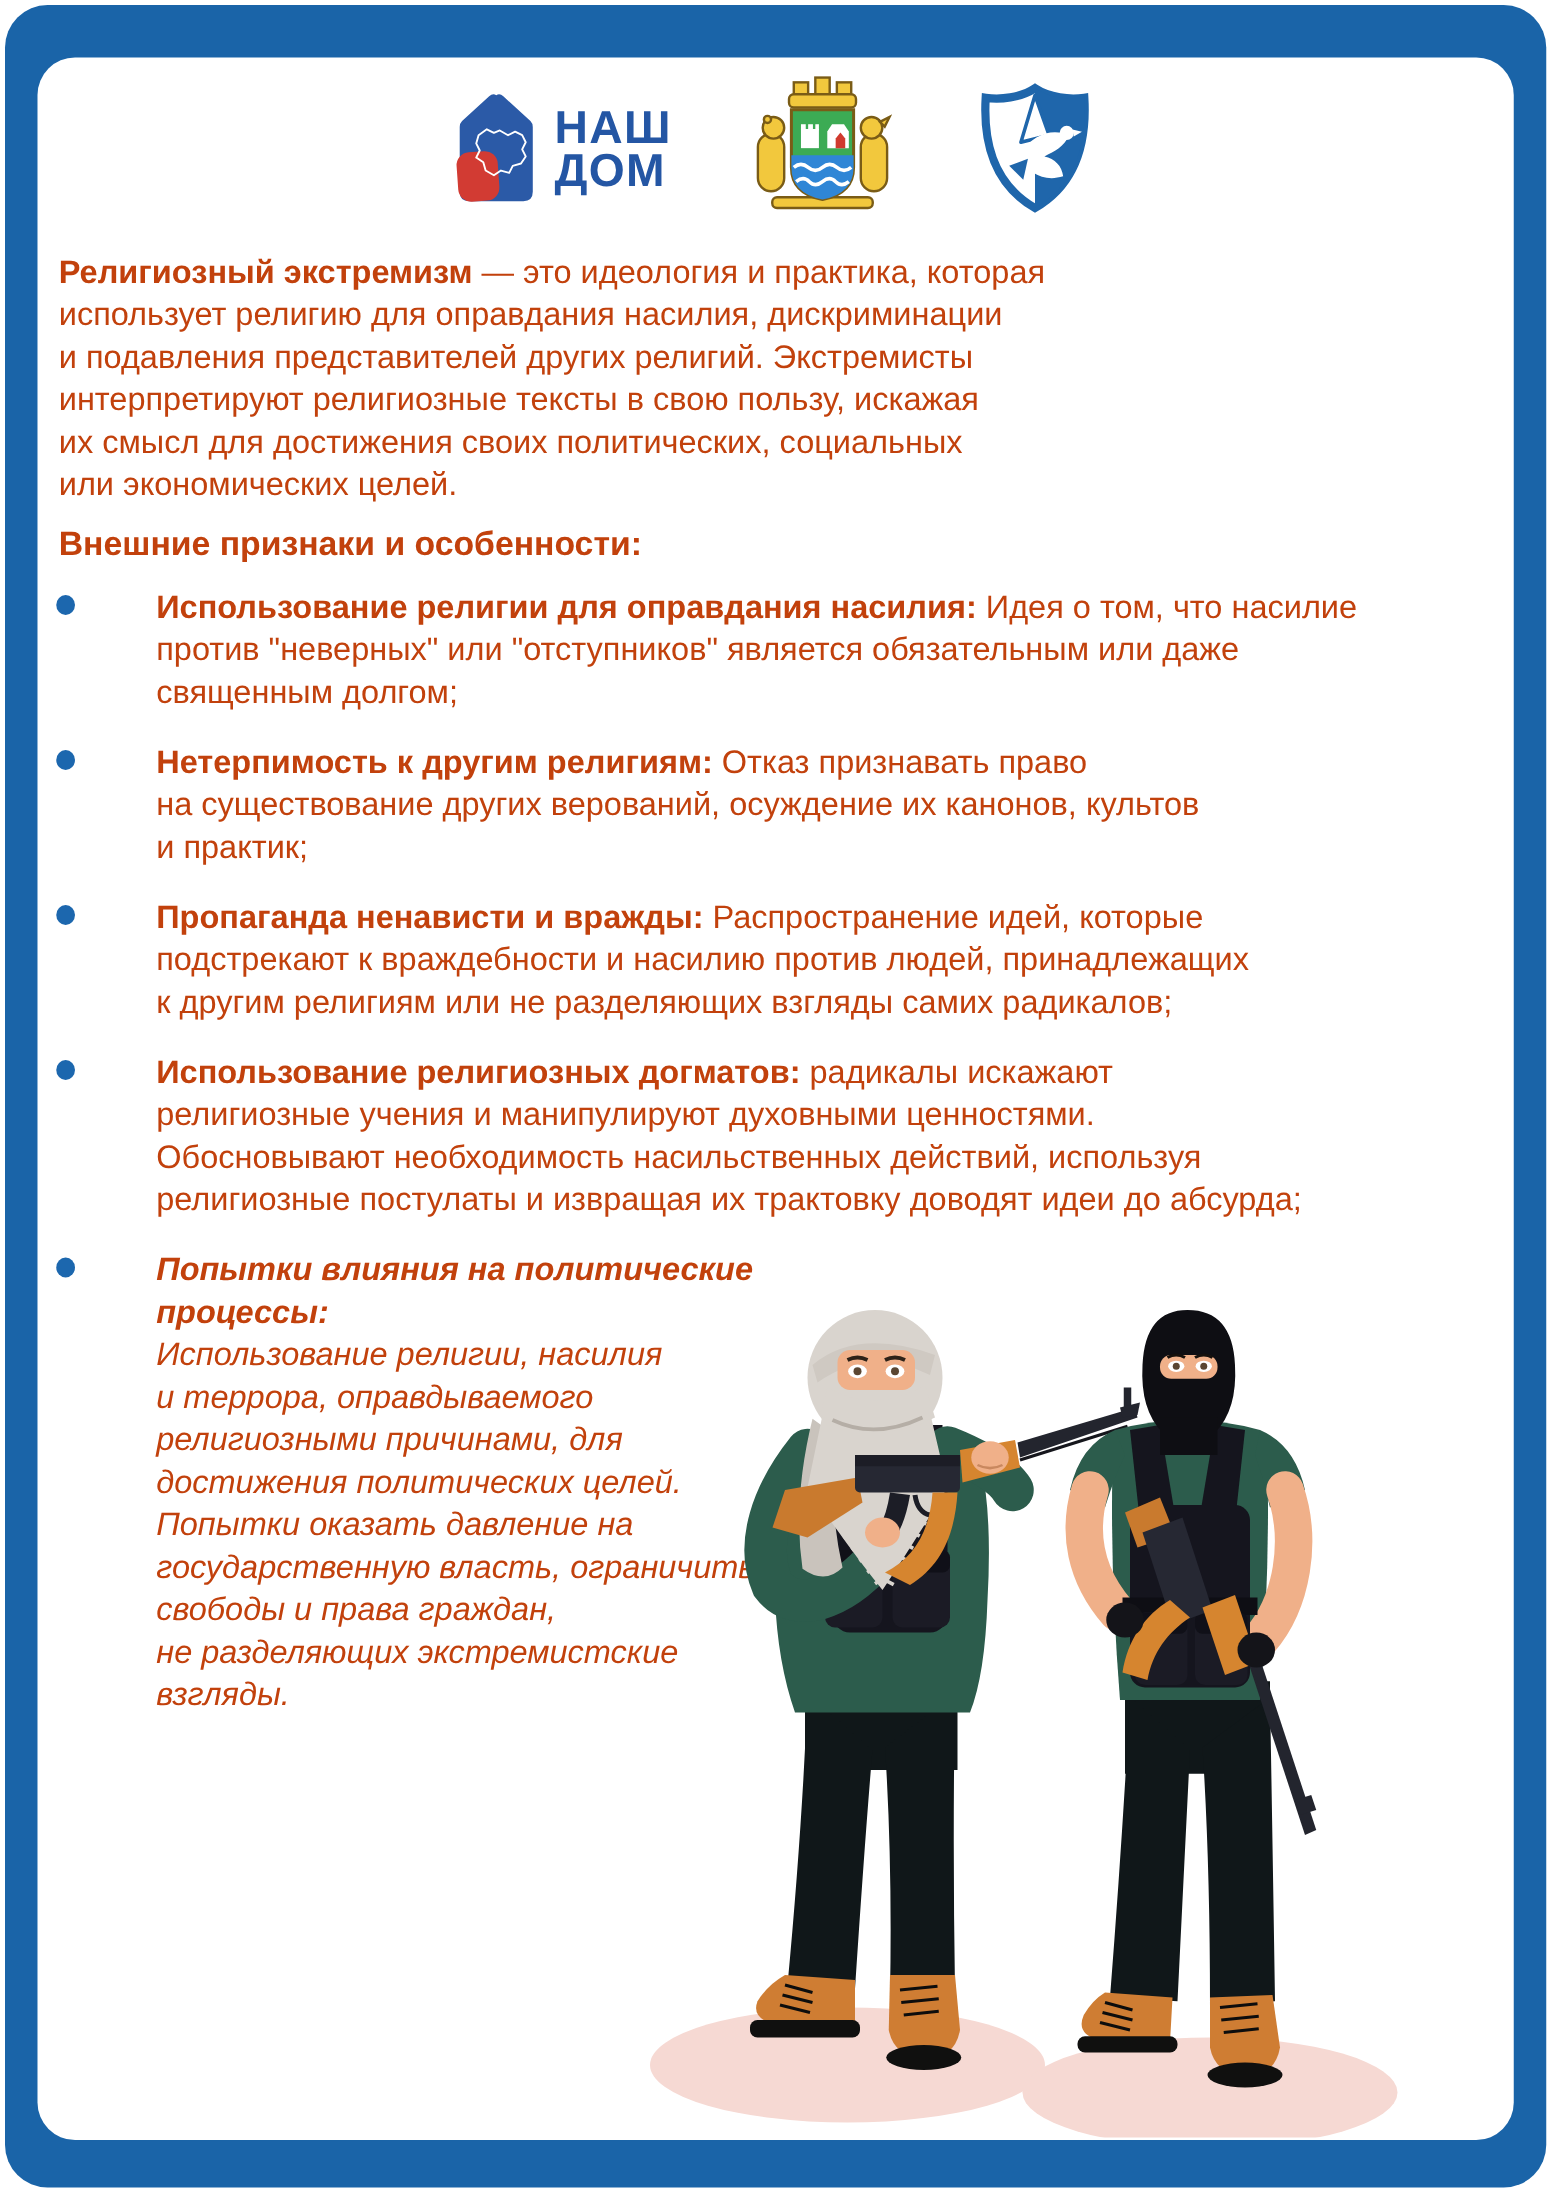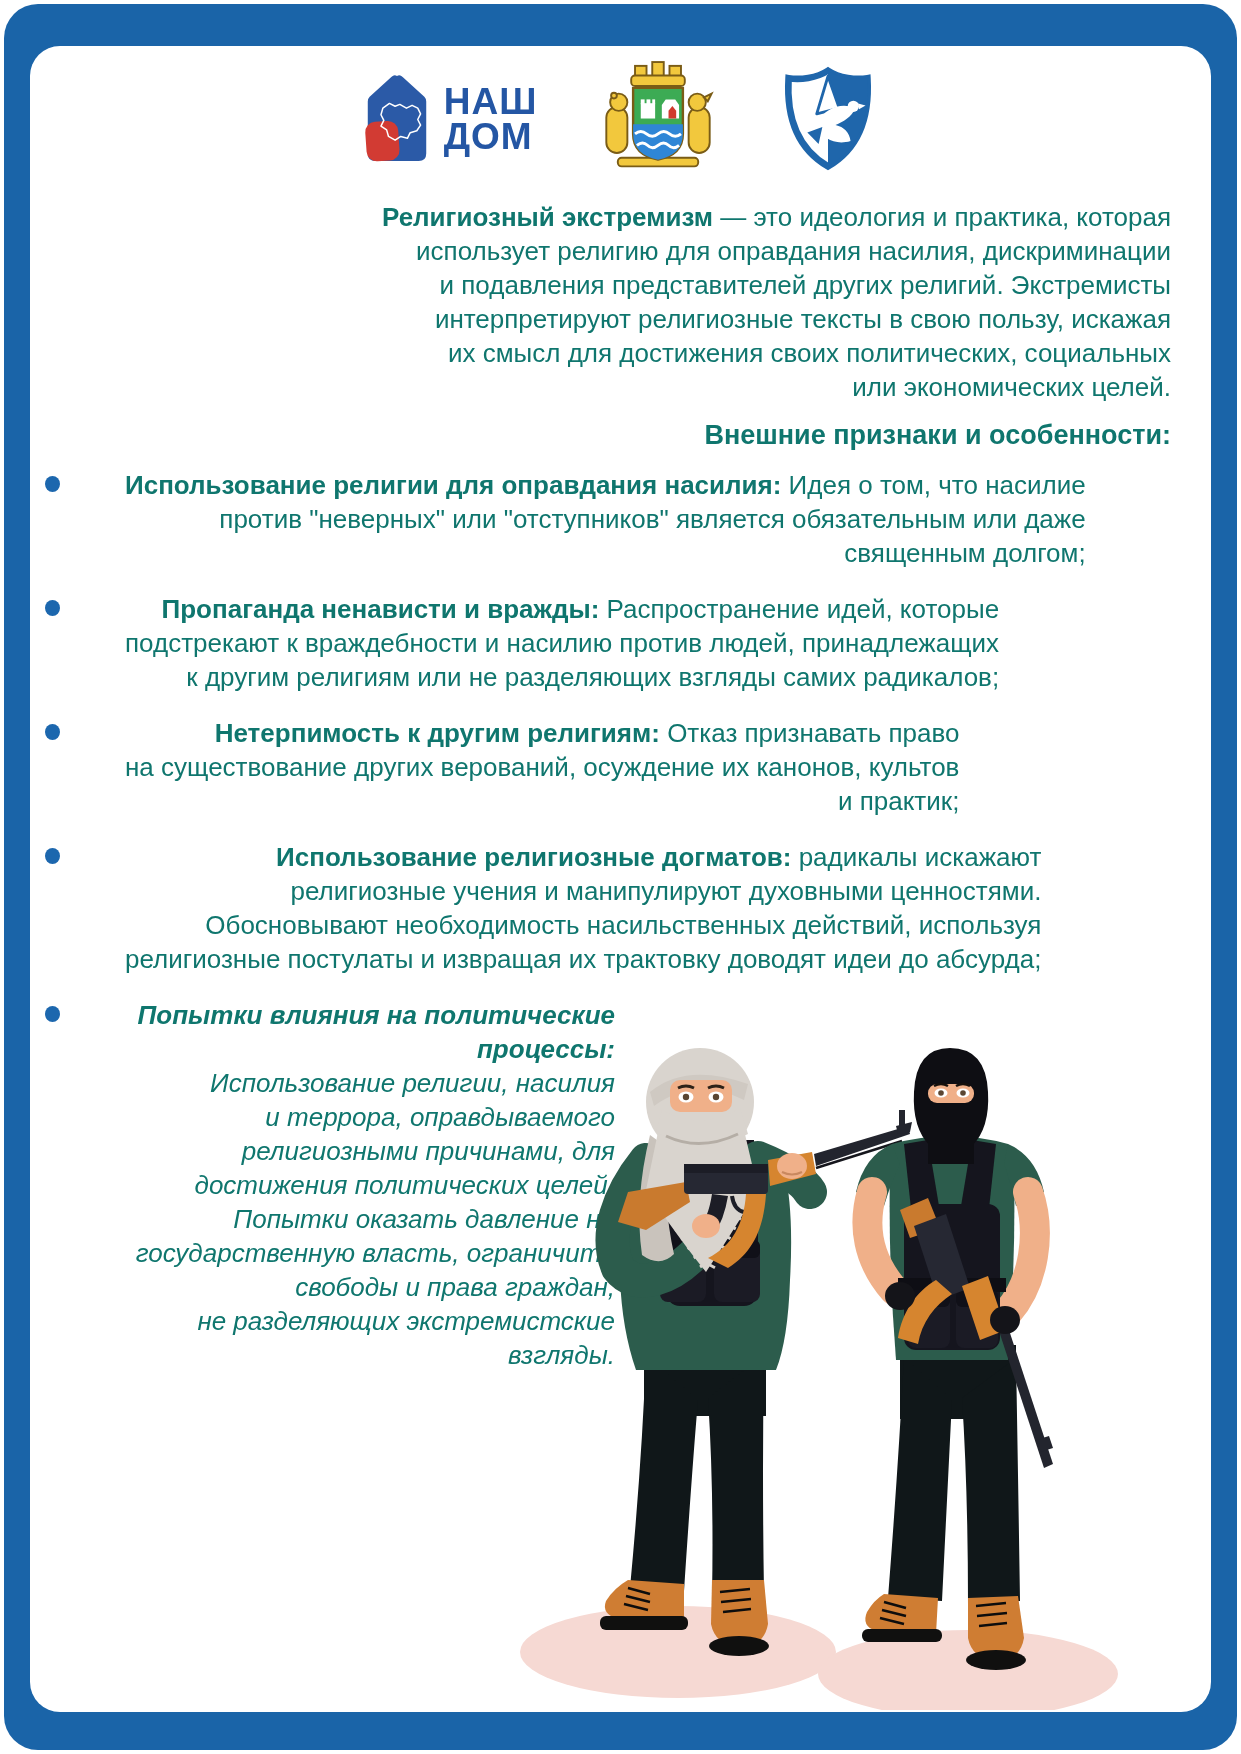--- a/index.html
+++ b/index.html
@@ -3,21 +3,21 @@
 <meta charset="utf-8">
 <style>
   html,body{margin:0;padding:0;background:#ffffff;}
   body{font-family:"Liberation Sans","DejaVu Sans",sans-serif;}
   .page{position:relative;width:1241px;height:1754px;background:#ffffff;overflow:hidden;}
   .frame{position:absolute;inset:4px;background:#1a64a8;border-radius:34px;}
   .card{position:absolute;left:30px;right:30px;top:46px;bottom:42px;background:#ffffff;border-radius:30px;}
   .logos{display:flex;justify-content:center;align-items:center;gap:54px;padding-top:12px;height:122px;}
   .nashdom{display:flex;align-items:center;gap:14px;justify-content:space-between;}
   .nashdom-text{display:flex;flex-direction:column;font-weight:800;color:#2456a4;font-size:37px;line-height:35px;letter-spacing:1px;}
-  .content{position:relative;padding:0 40px 0 17px;color:#0f766e;text-align:right;}
+  .content{position:relative;padding:0 40px 0 17px;color:#c2410c;}
   .intro{margin:20px 0 0;font-size:26px;line-height:34px;}
   .intro strong,.section-heading,.bullet-text strong{font-weight:800;}
   .pre{white-space:pre-line;}
   .section-heading{margin:14px 0 16px;font-size:27px;line-height:34px;}
   .bullet-list{list-style:none;margin:12px 0 0;padding:0;}
   .bullet-item{display:flex;align-items:flex-start;margin:0 -20px 22px -2px;gap:48px;}
   .dot{flex:0 0 auto;width:15px;height:16px;border-radius:50%;background:#1c67ae;margin:8px 17px 0 0;}
   .bullet-text{margin:0;font-size:26px;line-height:34px;}
   .bullet-text strong{font-weight:700;}
   .narrow .bullet-text{max-width:490px;font-style:italic;}
@@ -101,33 +101,33 @@
 
       <ul class="bullet-list">
         <li class="bullet-item">
           <span class="dot"></span>
           <p class="bullet-text"><strong>Использование религии для оправдания насилия:</strong><span class="pre"> Идея о том, что насилие
 против "неверных" или "отступников" является обязательным или даже
 священным долгом;</span></p>
         </li>
         <li class="bullet-item">
           <span class="dot"></span>
+          <p class="bullet-text"><strong>Нетерпимость к другим религиям:</strong><span class="pre"> Отказ признавать право
+на существование других верований, осуждение их канонов, культов
+и практик;</span></p>
+        </li>
+        <li class="bullet-item">
+          <span class="dot"></span>
           <p class="bullet-text"><strong>Пропаганда ненависти и вражды:</strong><span class="pre"> Распространение идей, которые
 подстрекают к враждебности и насилию против людей, принадлежащих
 к другим религиям или не разделяющих взгляды самих радикалов;</span></p>
         </li>
         <li class="bullet-item">
           <span class="dot"></span>
-          <p class="bullet-text"><strong>Нетерпимость к другим религиям:</strong><span class="pre"> Отказ признавать право
-на существование других верований, осуждение их канонов, культов
-и практик;</span></p>
-        </li>
-        <li class="bullet-item">
-          <span class="dot"></span>
-          <p class="bullet-text"><strong>Использование религиозные догматов:</strong><span class="pre"> радикалы искажают
+          <p class="bullet-text"><strong>Использование религиозных догматов:</strong><span class="pre"> радикалы искажают
 религиозные учения и манипулируют духовными ценностями.
 Обосновывают необходимость насильственных действий, используя
 религиозные постулаты и извращая их трактовку доводят идеи до абсурда;</span></p>
         </li>
         <li class="bullet-item narrow">
           <span class="dot"></span>
           <p class="bullet-text"><strong>Попытки влияния на политические процессы:</strong><span class="pre">
 Использование религии, насилия
 и террора, оправдываемого
 религиозными причинами, для

